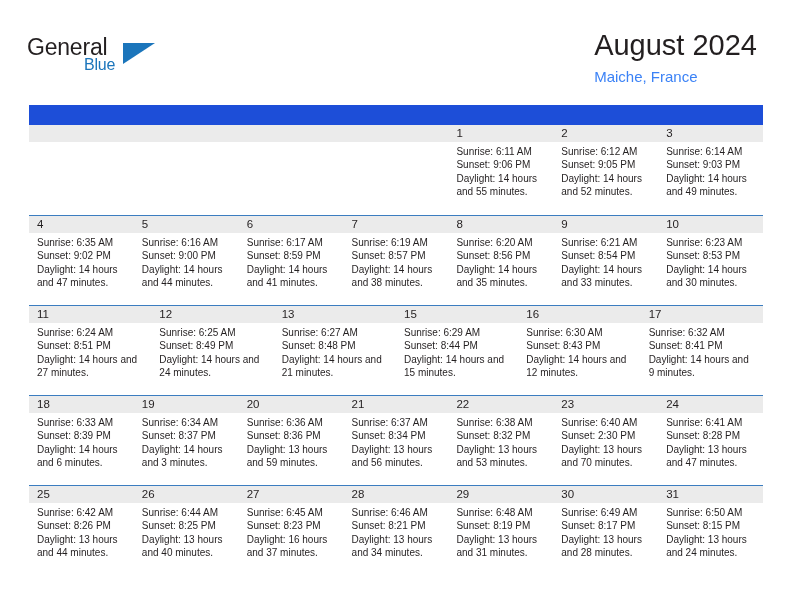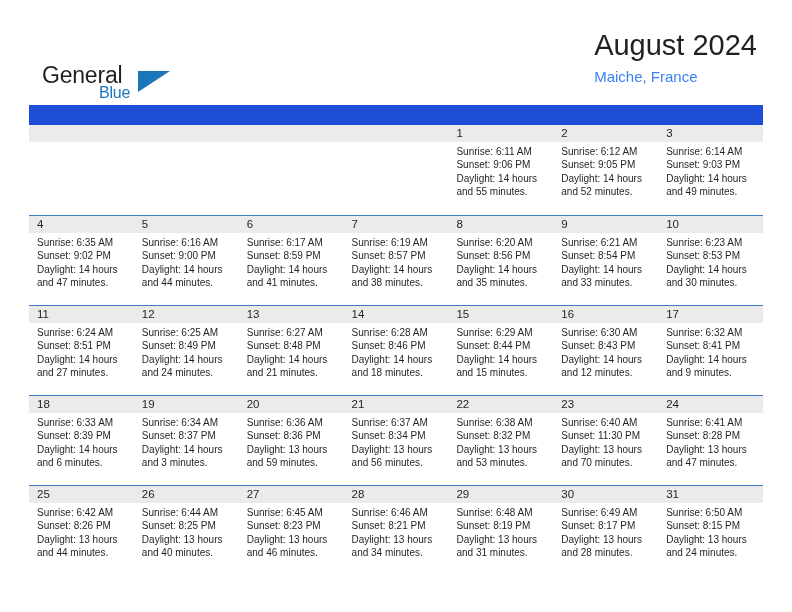--- a/index.html
+++ b/index.html
@@ -25,25 +25,24 @@
   
   .top {
     position: absolute;
     left: 0;
     top: 0;
     width: 792px;
     height: 100px;
   }
   .brand {
     position: absolute;
-    left: 42px;
+    left: 27px;
     top: 34px;
     width: 200px;
     height: 56px;
-    margin-top: 28px;
   }
   .brand-general {
     position: absolute;
     left: 0;
     top: 0;
     font-size: 23px;
     letter-spacing: -0.2px;
     color: #231f20;
     font-family: "Liberation Sans", sans-serif;
   }
@@ -301,28 +300,20 @@
           </div>
           <div class="day">
             <div class="day-num">13</div>
             <div class="day-body">
               <div>Sunrise: 6:27 AM</div>
               <div>Sunset: 8:48 PM</div>
               <div class="wrap">Daylight: 14 hours and 21 minutes.</div>
             </div>
           </div>
           <div class="day">
-            <div class="day-num">14</div>
-            <div class="day-body">
-              <div>Sunrise: 6:28 AM</div>
-              <div>Sunset: 8:46 PM</div>
-              <div class="wrap">Daylight: 14 hours and 18 minutes.</div>
-            </div>
-          </div>
-          <div class="day">
             <div class="day-num">15</div>
             <div class="day-body">
               <div>Sunrise: 6:29 AM</div>
               <div>Sunset: 8:44 PM</div>
               <div class="wrap">Daylight: 14 hours and 15 minutes.</div>
             </div>
           </div>
           <div class="day">
             <div class="day-num">16</div>
             <div class="day-body">
@@ -378,21 +369,21 @@
             <div class="day-body">
               <div>Sunrise: 6:38 AM</div>
               <div>Sunset: 8:32 PM</div>
               <div class="wrap">Daylight: 13 hours and 53 minutes.</div>
             </div>
           </div>
           <div class="day">
             <div class="day-num">23</div>
             <div class="day-body">
               <div>Sunrise: 6:40 AM</div>
-              <div>Sunset: 11:30 PM</div>
+              <div>Sunset: 2:30 PM</div>
               <div class="wrap">Daylight: 13 hours and 70 minutes.</div>
             </div>
           </div>
           <div class="day">
             <div class="day-num">24</div>
             <div class="day-body">
               <div>Sunrise: 6:41 AM</div>
               <div>Sunset: 8:28 PM</div>
               <div class="wrap">Daylight: 13 hours and 47 minutes.</div>
             </div>
@@ -413,21 +404,21 @@
               <div>Sunrise: 6:44 AM</div>
               <div>Sunset: 8:25 PM</div>
               <div class="wrap">Daylight: 13 hours and 40 minutes.</div>
             </div>
           </div>
           <div class="day">
             <div class="day-num">27</div>
             <div class="day-body">
               <div>Sunrise: 6:45 AM</div>
               <div>Sunset: 8:23 PM</div>
-              <div class="wrap">Daylight: 13 hours and 46 minutes.</div>
+              <div class="wrap">Daylight: 16 hours and 37 minutes.</div>
             </div>
           </div>
           <div class="day">
             <div class="day-num">28</div>
             <div class="day-body">
               <div>Sunrise: 6:46 AM</div>
               <div>Sunset: 8:21 PM</div>
               <div class="wrap">Daylight: 13 hours and 34 minutes.</div>
             </div>
           </div>

